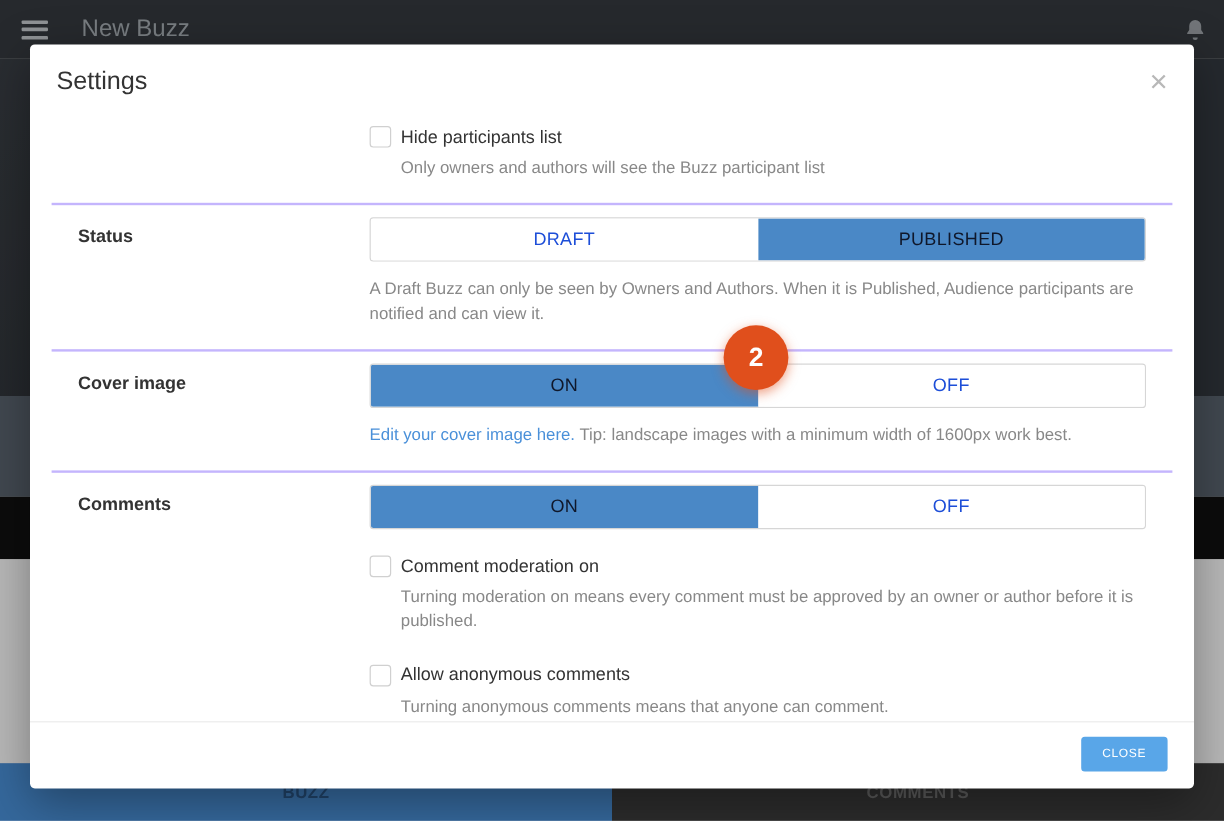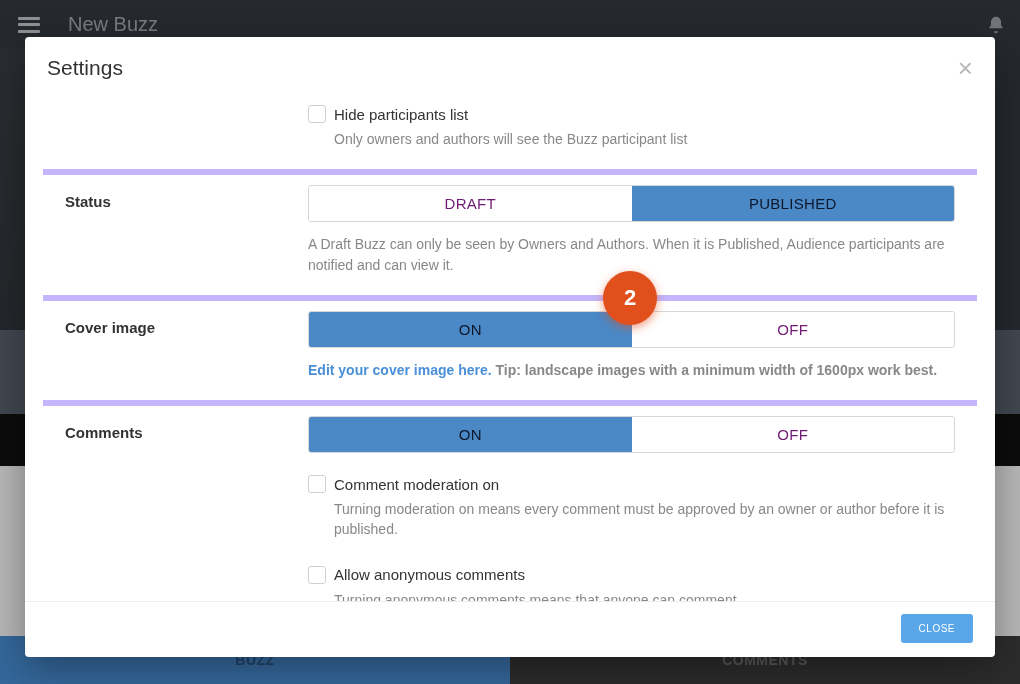--- a/index.html
+++ b/index.html
@@ -20,32 +20,32 @@
     .tab-bg { flex:1; display:flex; align-items:center; justify-content:center; font-weight:600; letter-spacing:0.5px; font-size:14px; }
     .tab-buzz { background:#4a90d9; color:#2d5c8f; }
     .tab-comments { background:#3d3d3d; color:#7a7a7a; }
     
     .overlay { position:absolute; inset:0; background:rgba(0,0,0,0.28); }
     .modal { position:absolute; left:25px; right:25px; top:37px; bottom:27px; background:#fff; border-radius:4px; box-shadow:0 12px 40px rgba(0,0,0,0.35); display:flex; flex-direction:column; }
     .modal-header { padding: 18px 22px 14px; display:flex; align-items:center; }
     .modal-title { font-size:21px; font-weight:400; color:#333; }
     .close-x { margin-left:auto; font-size:26px; color:#b8b8b8; cursor:pointer; line-height:1; }
     .modal-body { flex:1; overflow-y:auto; padding: 0 0 10px; }
-    .section { padding: 10px 22px 20px; border-bottom:6px solid #c4b5fd; margin: 0 18px; }
+    .section { padding: 10px 22px 20px; border-bottom:2px solid #c4b5fd; margin: 0 18px; }
     .section:last-of-type { border-bottom:none; }
     .row { display:flex; }
     .lbl-col { width: 243px; flex-shrink:0; font-size:15px; font-weight:700; color:#333; padding-top:8px; }
     .ctl-col { flex:1; }
     .check-row { display:flex; align-items:center; gap:8px; margin-bottom:4px; }
     .chk { width:18px; height:18px; border:1px solid #d0d0d0; border-radius:3px; background:#fff; cursor:pointer; flex-shrink:0; }
     .check-label { font-size:15px; color:#333; }
     .help { font-size:14px; color:#888; margin-top:6px; line-height:1.45; }
     .help.offset { margin-left:26px; }
     .toggle { display:flex; border:1px solid #d6d6d6; border-radius:3px; overflow:hidden; }
-    .toggle-opt { flex:1; text-align:center; padding:9px 0; font-size:15px; font-weight:400; cursor:pointer; background:#fff; color:#701a75; letter-spacing:0.3px; }
+    .toggle-opt { flex:1; text-align:center; padding:9px 0; font-size:15px; font-weight:400; cursor:pointer; background:#fff; color:#1d4ed8; letter-spacing:0.3px; }
     .toggle-opt.active { background:#4a88c6; color:#0f172a; }
     .link { color:#4a90d9; cursor:pointer; }
     .modal-footer { border-top:1px solid #ececec; padding:12px 22px 14px; display:flex; justify-content:flex-end; }
     .close-btn { background:#59a6e8; color:#fff; border:none; border-radius:3px; padding:9px 18px; font-size:10px; font-weight:500; letter-spacing:0.5px; cursor:pointer; }
     .badge { position:absolute; width:54px; height:54px; border-radius:50%; background:#e04f1c; color:#fff; font-size:22px; font-weight:600; display:flex; align-items:center; justify-content:center; box-shadow:0 3px 10px rgba(224,79,28,0.55); }
     .block-gap { height: 26px; }
   </style>
 </head>
 <body>
 
@@ -120,21 +120,21 @@
         <div class="ctl-col">
           <div class="toggle">
             <div class="toggle-opt active">ON</div>
             <div class="toggle-opt">OFF</div>
           </div>
         </div>
       </div>
       <div class="row">
         <div class="lbl-col"></div>
         <div class="ctl-col">
-          <div class="help" style="margin-top:12px;font-weight:bold;">
+          <div class="help" style="margin-top:12px;">
             <span class="link">Edit your cover image here.</span><span> Tip: landscape images with a minimum width of 1600px work best.</span>
           </div>
         </div>
       </div>
     </div>
 
     <div class="section">
       <div class="row">
         <div class="lbl-col">Comments</div>
         <div class="ctl-col">

